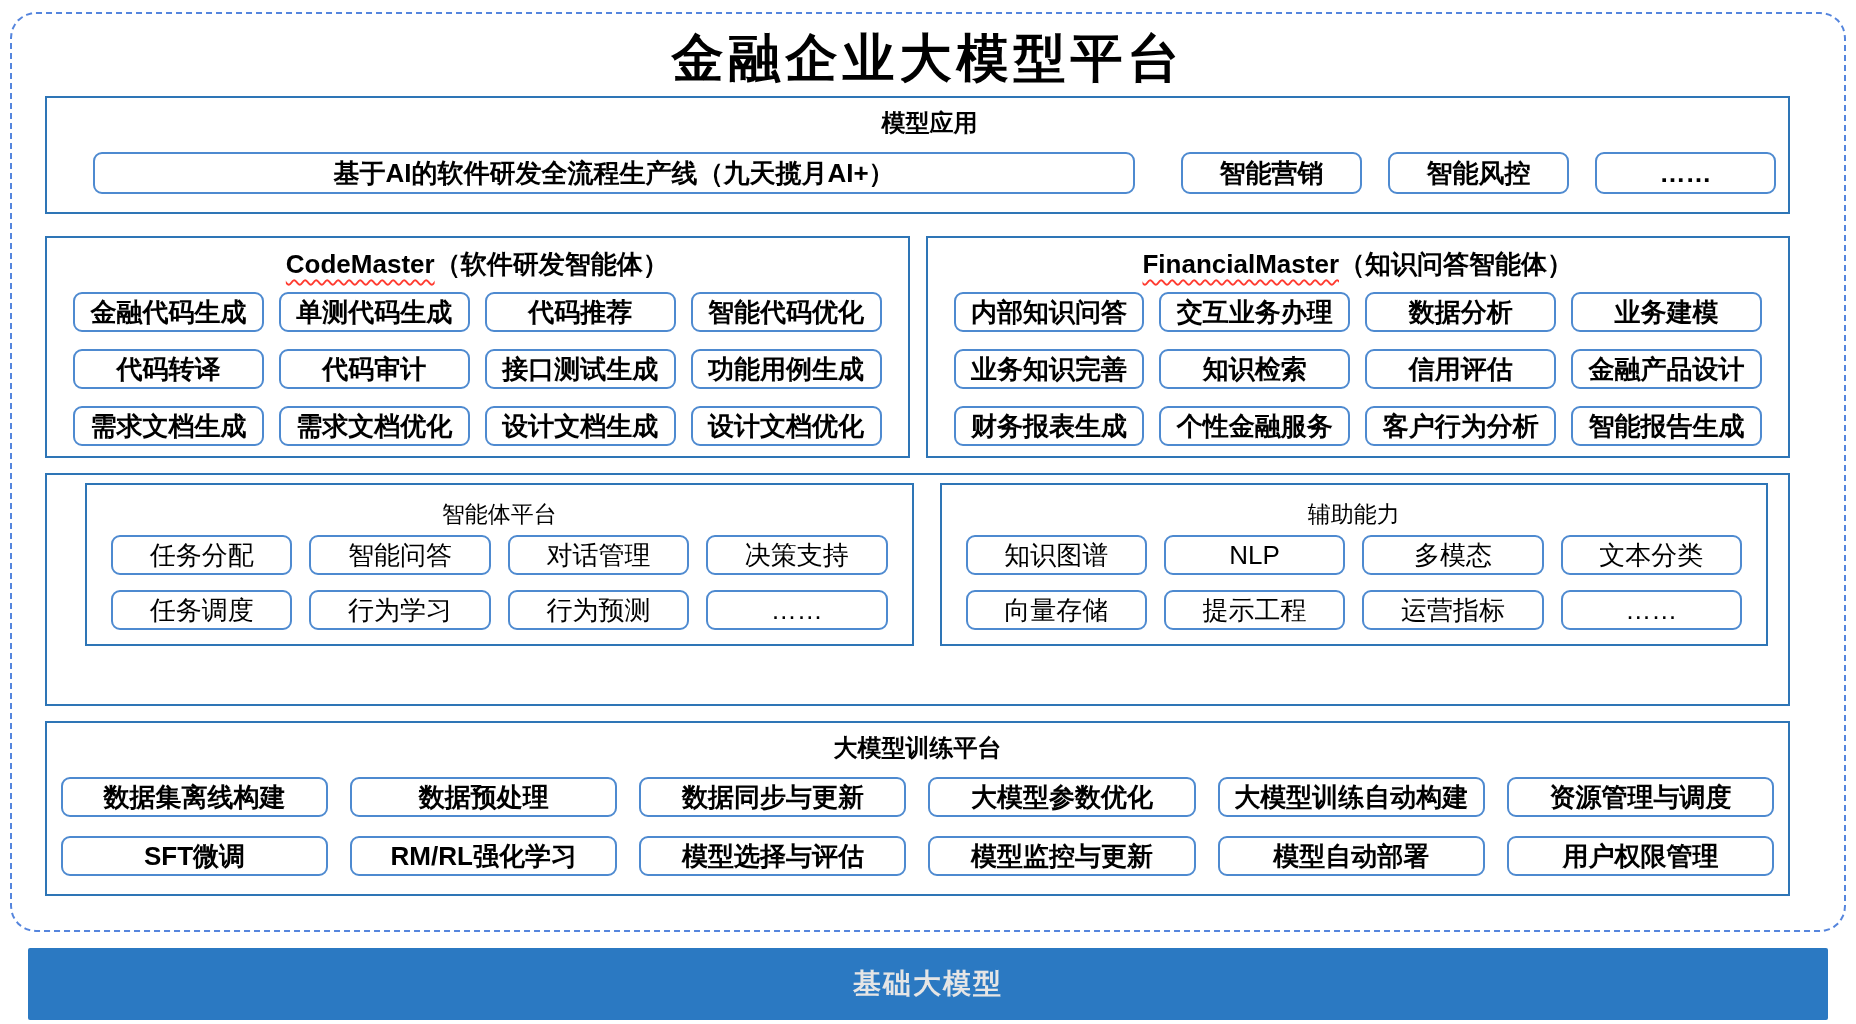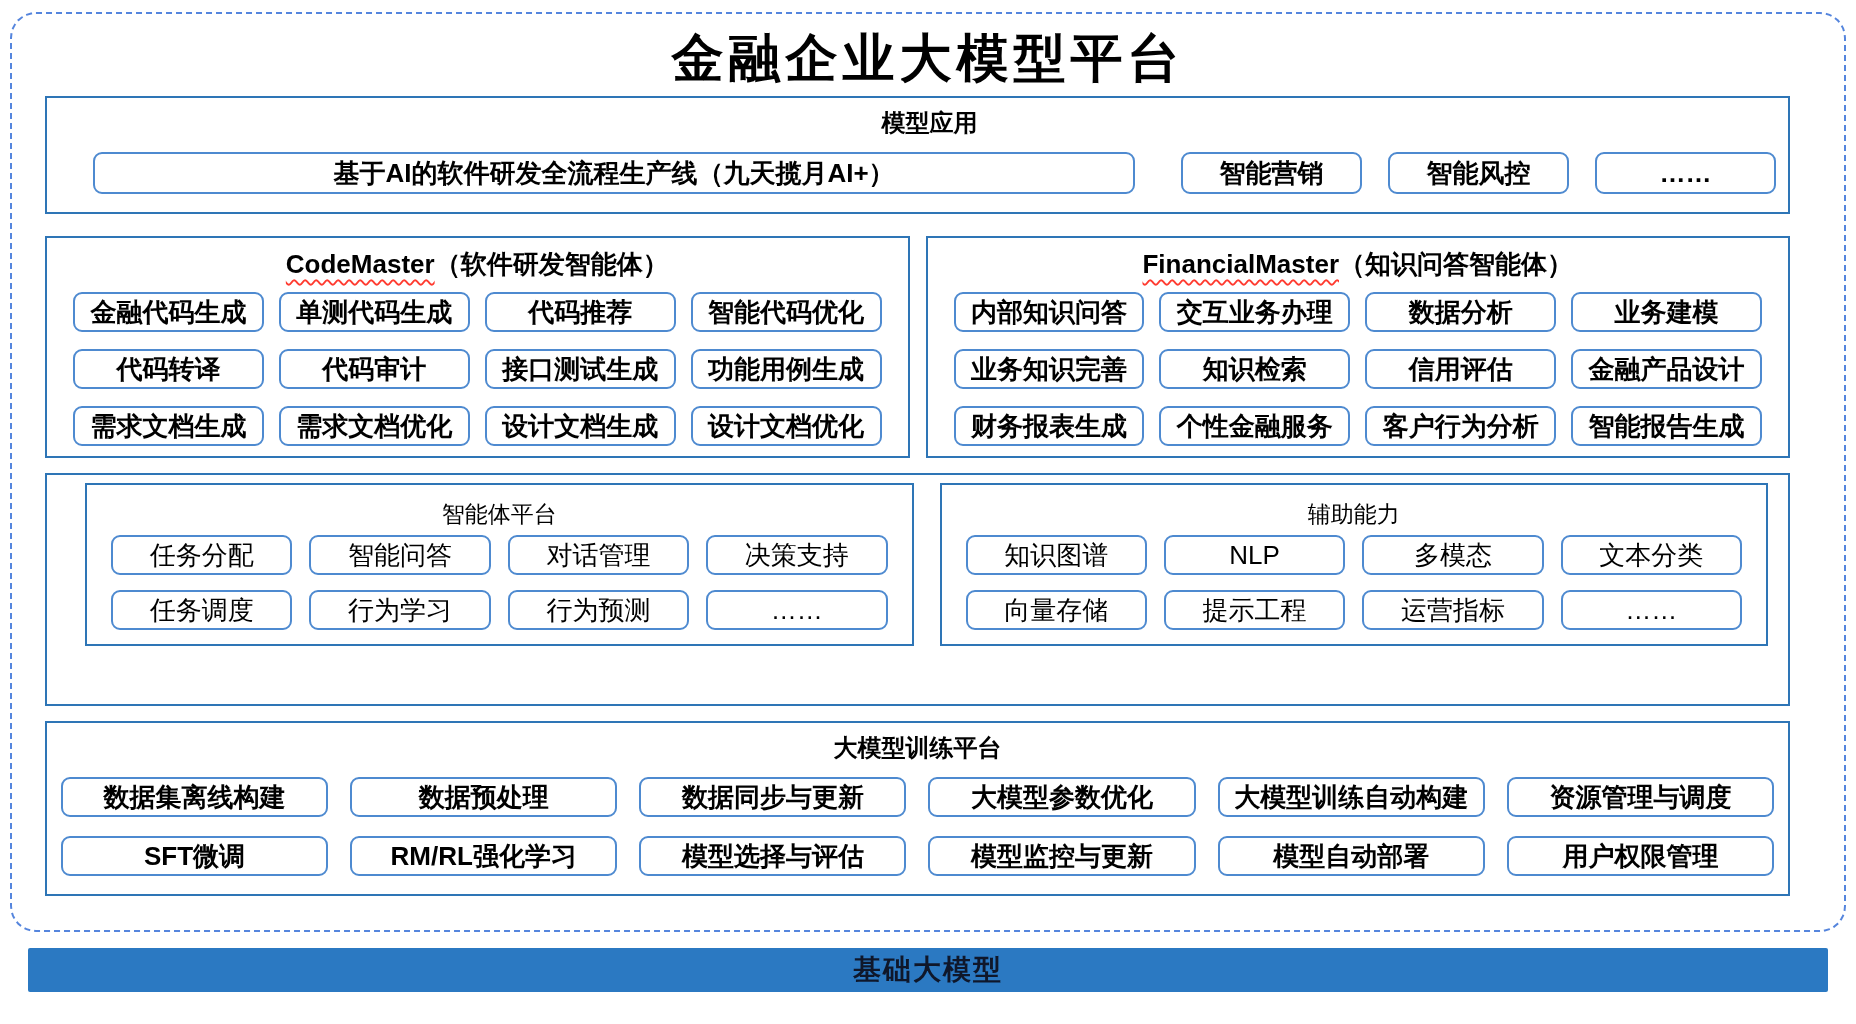--- a/index.html
+++ b/index.html
@@ -131,27 +131,27 @@
     display: grid;
     grid-template-columns: repeat(6, 1fr);
     gap: 19px 22px;
     margin-top: 14px;
     padding: 0 14px;
   }
   
   .base-bar {
     position: absolute;
     left: 28px; top: 948px;
-    width: 1800px; height: 44px;
+    width: 1800px; height: 72px;
     background: #2b79c2;
     border-radius: 2px;
     display: flex;
     align-items: center;
     justify-content: center;
-    color: #0f172a;
+    color: #e5e5e5;
     font-size: 28px;
     font-weight: 600;
     letter-spacing: 2px;
   }
 </style>
 </head>
 <body>
 
 <div class="canvas">
 

